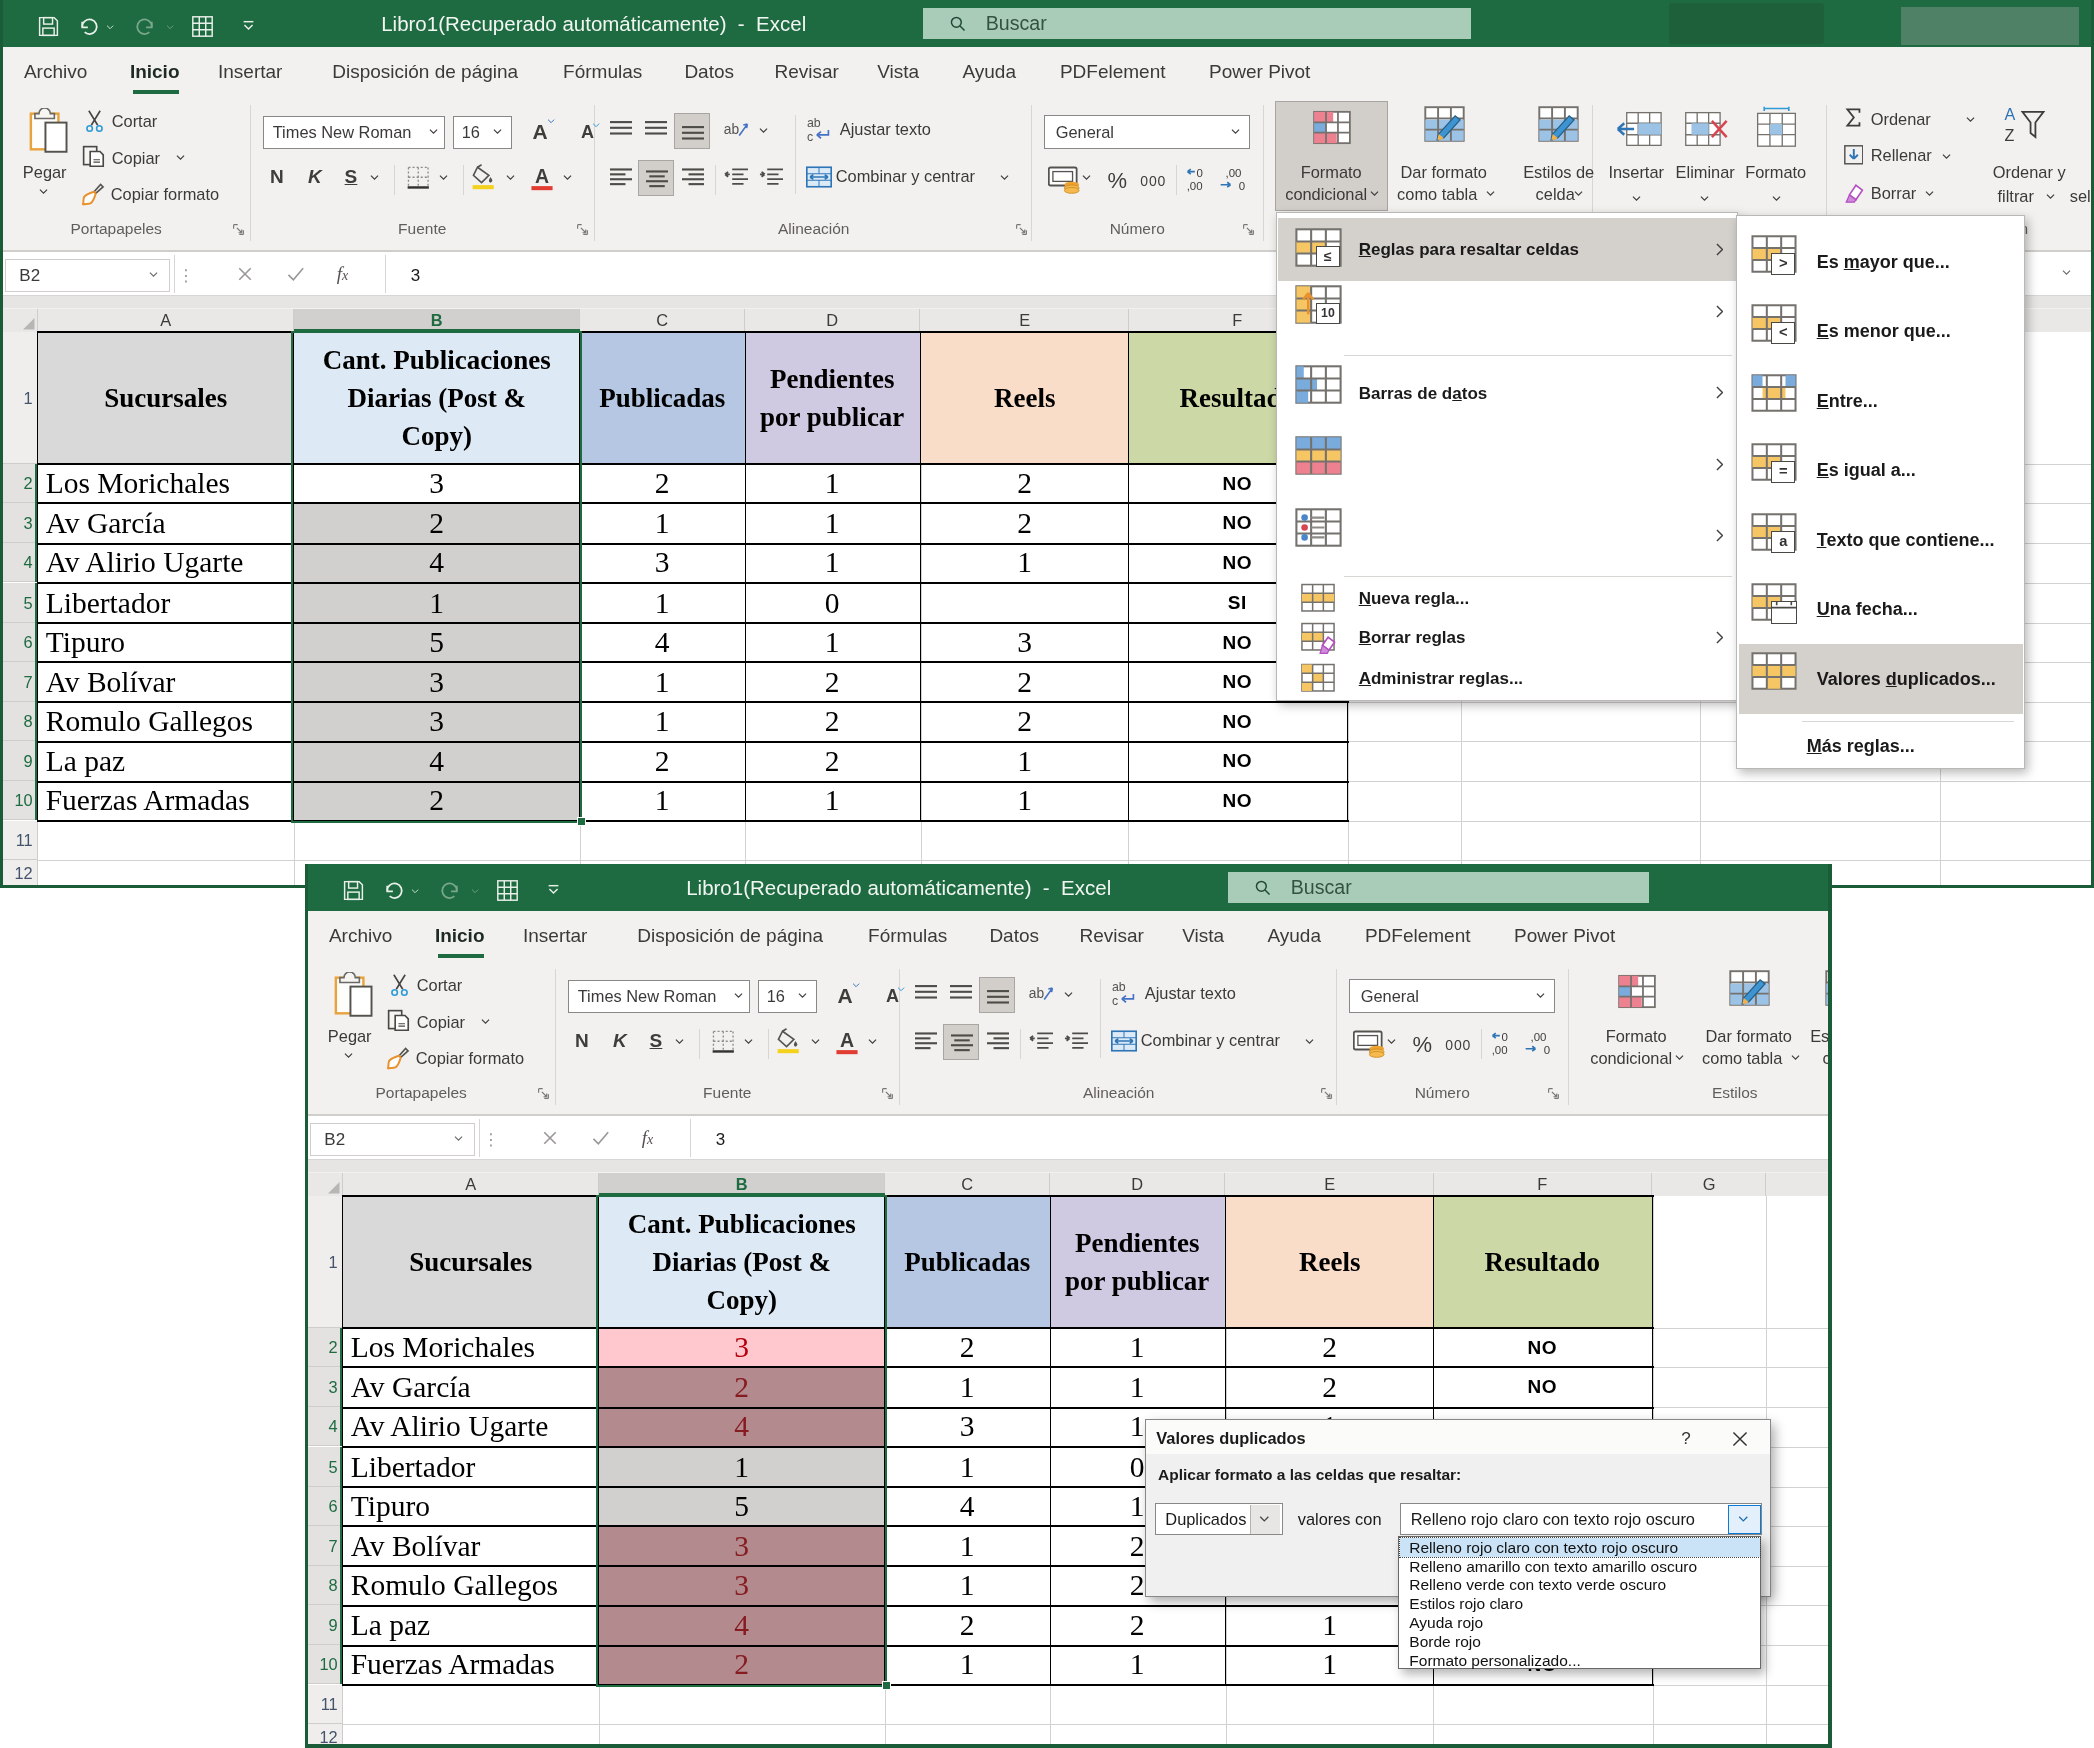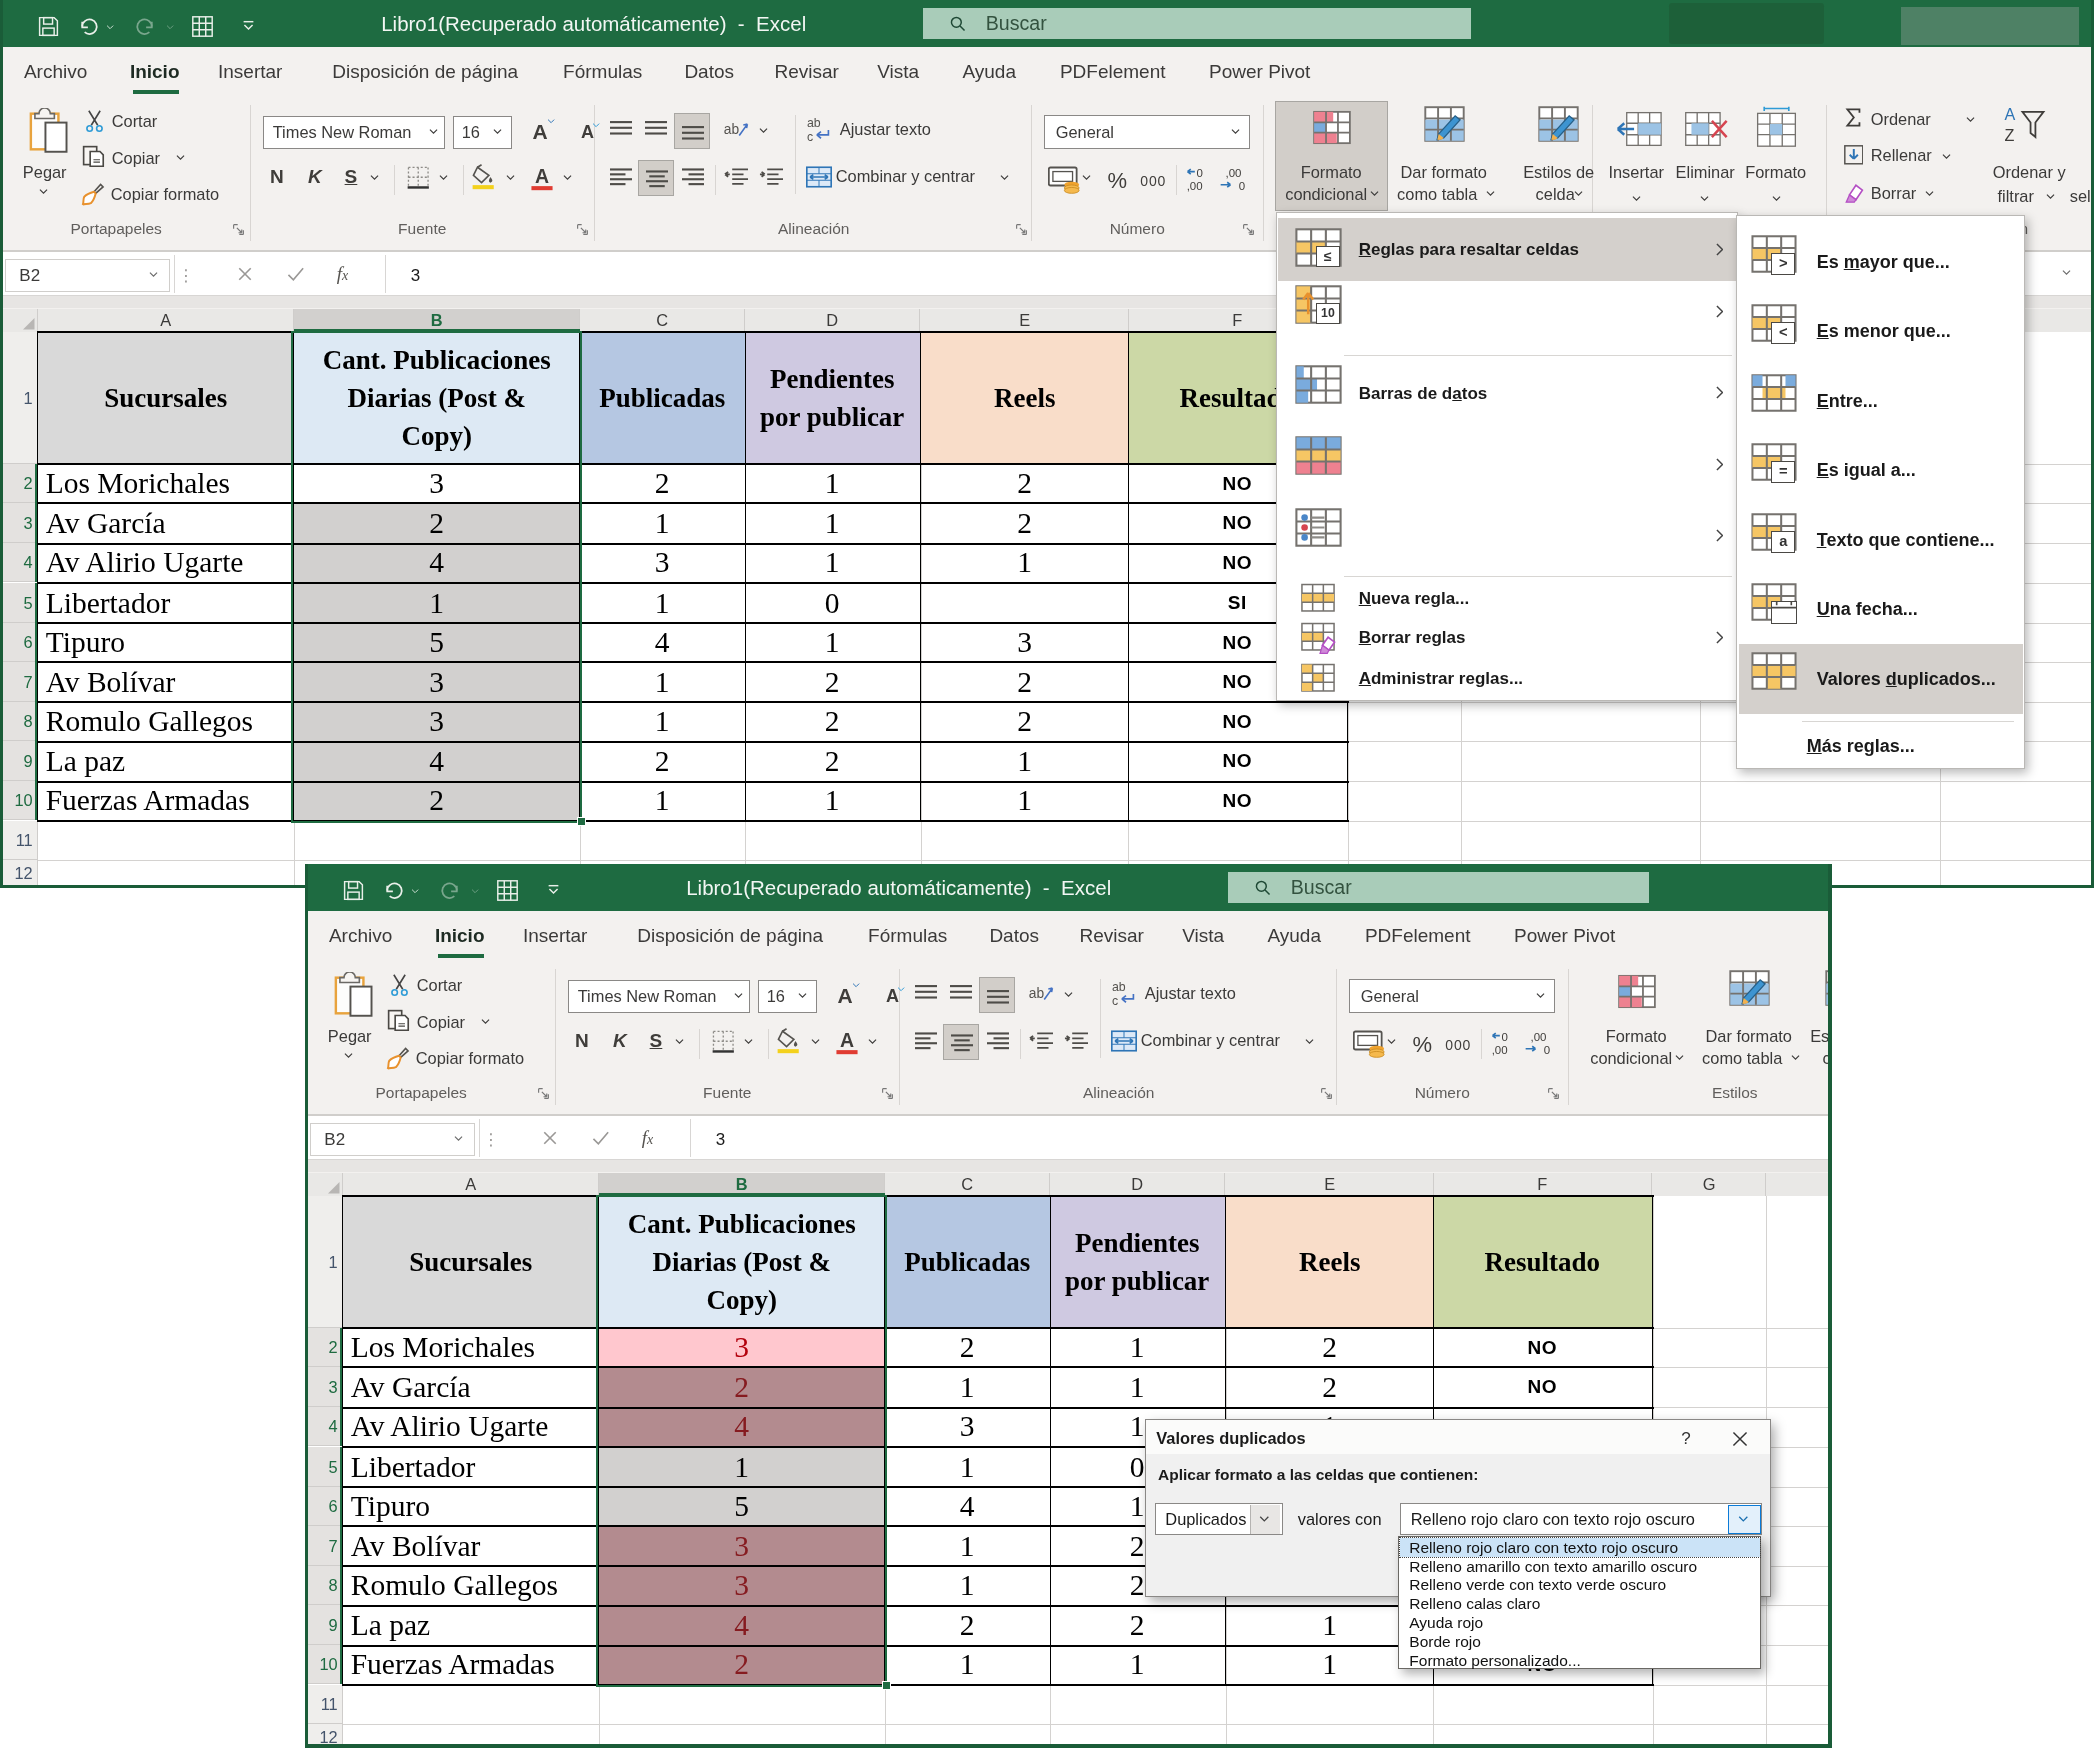--- a/index.html
+++ b/index.html
@@ -1216,38 +1216,38 @@
       <div style="position:absolute;left:1128px;top:781px;width:219px;height:39px;font-size:19px;color:#000;text-align:center;font-weight:700;line-height:39px;white-space:nowrap;letter-spacing:0.4px">NO</div>
       <div style="position:absolute;left:291px;top:331px;width:291px;height:492px;border:2.5px solid #1e6b41"></div>
       <div style="position:absolute;left:577px;top:817px;width:9px;height:9px;background:#1e6b41;border:1.6px solid #fff"></div>
       <div style="position:absolute;left:840px;top:555px;width:626px;height:178px;background:#f0f0f0;border:0.8px solid #8a8886;box-shadow:4.1px 4.9px 11.5px rgba(0,0,0,.35);font-family:'Liberation Sans',sans-serif">
         <div style="position:absolute;left:0px;top:0px;width:624px;height:34px;background:#fbfbfa"></div>
         <div style="position:absolute;left:10.6px;top:6.5px;width:327px;height:23px;font-size:16.4px;color:#1a1a1a;text-align:left;font-weight:700;line-height:23px;white-space:nowrap;">Valores duplicados</div>
         <div style="position:absolute;left:528px;top:6.5px;width:24.5px;height:23px;font-size:17px;color:#333;text-align:center;font-weight:400;line-height:23px;white-space:nowrap;">?</div>
         <svg style="position:absolute;left:585px;top:9.8px" width="18" height="18" viewBox="0 0 22 22">
           <path d="M3 3 L19 19 M19 3 L3 19" stroke="#333" stroke-width="1.8"></path>
         </svg>
-        <div style="position:absolute;left:12.3px;top:43px;width:409px;height:23px;font-size:15.5px;color:#1a1a1a;text-align:left;font-weight:700;line-height:23px;white-space:nowrap;">Aplicar formato a las celdas que contienen:</div>
+        <div style="position:absolute;left:12.3px;top:43px;width:409px;height:23px;font-size:15.5px;color:#1a1a1a;text-align:left;font-weight:700;line-height:23px;white-space:nowrap;">Aplicar formato a las celdas que resaltar:</div>
         <div style="position:absolute;left:9px;top:83px;width:128px;height:32px;background:#fff;border:0.8px solid #8a8886"></div>
         <div style="position:absolute;left:19.6px;top:83px;width:90px;height:32px;font-size:16.4px;color:#1a1a1a;text-align:left;font-weight:400;line-height:32px;white-space:nowrap;">Duplicados</div>
         <div style="position:absolute;left:104px;top:85px;width:30px;height:29px;background:#e8e6e4;border-left:0.8px solid #b5b3b1"></div>
         <svg style="position:absolute;left:113px;top:96px" width="10.6" height="6.5" viewBox="0 0 12 8">
           <path d="M1 1 L6 6 L11 1" fill="none" stroke="#444" stroke-width="1.6"></path>
         </svg>
         <div style="position:absolute;left:152px;top:83px;width:98px;height:32px;font-size:16.4px;color:#1a1a1a;text-align:left;font-weight:400;line-height:32px;white-space:nowrap;">valores con</div>
         <div style="position:absolute;left:254px;top:83px;width:362px;height:32px;background:#fff;border:0.8px solid #8a8886"></div>
         <div style="position:absolute;left:265px;top:83px;width:327px;height:32px;font-size:16.4px;color:#1a1a1a;text-align:left;font-weight:400;line-height:32px;white-space:nowrap;">Relleno rojo claro con texto rojo oscuro</div>
         <div style="position:absolute;left:582px;top:85px;width:33px;height:29px;background:#e3f0fb;border:1.6px solid #0b7bd8"></div>
         <svg style="position:absolute;left:592px;top:96px" width="10.6" height="6.5" viewBox="0 0 12 8">
           <path d="M1 1 L6 6 L11 1" fill="none" stroke="#1a6fb0" stroke-width="1.6"></path>
         </svg>
       </div>
       <div style="position:absolute;left:1093px;top:672px;width:363px;height:133px;background:#fff;border:0.8px solid #6a6864;box-shadow:4.1px 4.9px 9.8px rgba(0,0,0,.3)">
         <div style="position:absolute;left:0.8px;top:0.8px;width:360px;height:19px;background:#cbe3f7;outline:0.8px dotted #444;outline-offset:-0.8px;font-size:15.5px;line-height:19px;color:#111;padding-left:9.8px;white-space:nowrap">Relleno rojo claro con texto rojo oscuro</div>
         <div style="position:absolute;left:0.8px;top:19.6px;width:360px;height:19px;font-size:15.5px;line-height:19px;color:#111;padding-left:9.8px;white-space:nowrap">Relleno amarillo con texto amarillo oscuro</div>
         <div style="position:absolute;left:0.8px;top:38px;width:360px;height:19px;font-size:15.5px;line-height:19px;color:#111;padding-left:9.8px;white-space:nowrap">Relleno verde con texto verde oscuro</div>
-        <div style="position:absolute;left:0.8px;top:57px;width:360px;height:19px;font-size:15.5px;line-height:19px;color:#111;padding-left:9.8px;white-space:nowrap">Relleno calas claro</div>
+        <div style="position:absolute;left:0.8px;top:57px;width:360px;height:19px;font-size:15.5px;line-height:19px;color:#111;padding-left:9.8px;white-space:nowrap">Estilos rojo claro</div>
         <div style="position:absolute;left:0.8px;top:76px;width:360px;height:19px;font-size:15.5px;line-height:19px;color:#111;padding-left:9.8px;white-space:nowrap">Ayuda rojo</div>
         <div style="position:absolute;left:0.8px;top:95px;width:360px;height:19px;font-size:15.5px;line-height:19px;color:#111;padding-left:9.8px;white-space:nowrap">Borde rojo</div>
         <div style="position:absolute;left:0.8px;top:114px;width:360px;height:19px;font-size:15.5px;line-height:19px;color:#111;padding-left:9.8px;white-space:nowrap">Formato personalizado...</div>
       </div>
     </div>
   </div>
 
 </body></html>

